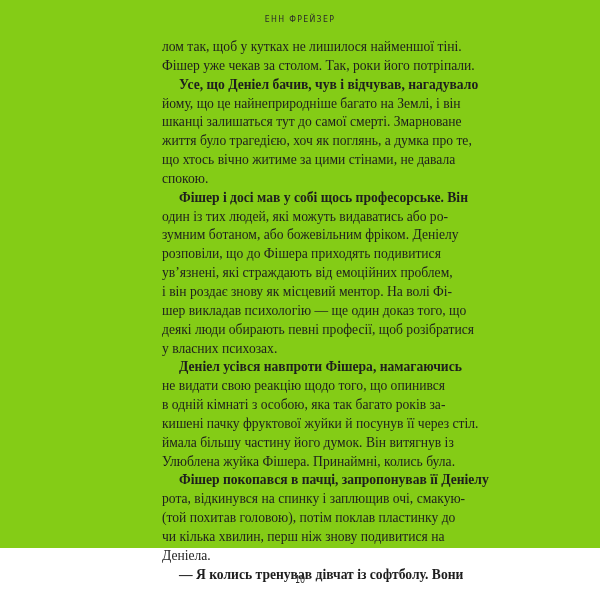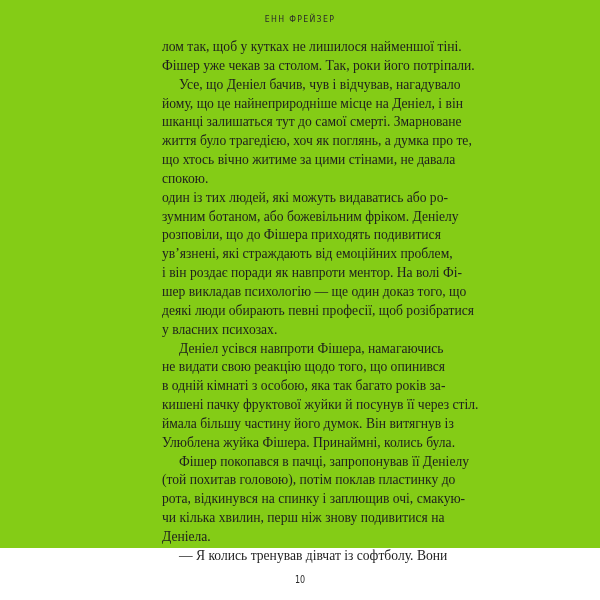--- a/index.html
+++ b/index.html
@@ -49,20 +49,21 @@
       height: 18.85px;
       text-align: justify;
       text-align-last: justify;
     }
     .line.last {
       text-align: center;
       text-align-last: left;
     }
     .line.indent {
       padding-left: 17px;
+      font-weight: bold;
     }
     .folio {
       position: absolute;
       top: 574px;
       left: 0;
       width: 600px;
       text-align: center;
       font-family: "DejaVu Sans", sans-serif;
       font-size: 10px;
       color: #2a2a2a;
@@ -73,41 +74,42 @@
 </head>
 <body>
 
 <div class="page">
   <div class="running-head">ЕНН ФРЕЙЗЕР</div>
 
   <div class="body-text" id="body-text">
       <span class="line">лом так, щоб у кутках не лишилося найменшої тіні.</span>
       <span class="line last">Фішер уже чекав за столом. Так, роки його потріпали.</span>
       <span class="line indent">Усе, що Деніел бачив, чув і відчував, нагадувало</span>
-      <span class="line">йому, що це найнеприродніше місце на Деніел, і він</span>
+      <span class="line">йому, що це найнеприродніше багато на Землі, і він</span>
       <span class="line">шканці залишаться тут до самої смерті. Змарноване</span>
       <span class="line">життя було трагедією, хоч як поглянь, а думка про те,</span>
       <span class="line">що хтось вічно житиме за цими стінами, не давала</span>
       <span class="line last">спокою.</span>
+      <span class="line indent">Фішер і досі мав у собі щось професорське. Він</span>
       <span class="line">один із тих людей, які можуть видаватись або ро-</span>
       <span class="line">зумним ботаном, або божевільним фріком. Деніелу</span>
       <span class="line">розповіли, що до Фішера приходять подивитися</span>
       <span class="line">ув’язнені, які страждають від емоційних проблем,</span>
-      <span class="line">і він роздає поради як навпроти ментор. На волі Фі-</span>
+      <span class="line">і він роздає знову як місцевий ментор. На волі Фі-</span>
       <span class="line">шер викладав психологію — ще один доказ того, що</span>
       <span class="line">деякі люди обирають певні професії, щоб розібратися</span>
       <span class="line last">у власних психозах.</span>
       <span class="line indent">Деніел усівся навпроти Фішера, намагаючись</span>
       <span class="line">не видати свою реакцію щодо того, що опинився</span>
       <span class="line">в одній кімнаті з особою, яка так багато років за-</span>
       <span class="line">кишені пачку фруктової жуйки й посунув її через стіл.</span>
       <span class="line">ймала більшу частину його думок. Він витягнув із</span>
       <span class="line last">Улюблена жуйка Фішера. Принаймні, колись була.</span>
       <span class="line indent">Фішер покопався в пачці, запропонував її Деніелу</span>
+      <span class="line">рота, відкинувся на спинку і заплющив очі, смакую-</span>
       <span class="line">(той похитав головою), потім поклав пластинку до</span>
-      <span class="line">рота, відкинувся на спинку і заплющив очі, смакую-</span>
       <span class="line">чи кілька хвилин, перш ніж знову подивитися на</span>
       <span class="line last">Деніела.</span>
       <span class="line indent">— Я колись тренував дівчат із софтболу. Вони</span>
     </div>
 
   <div class="folio">10</div>
 </div>
 
 </body></html>

